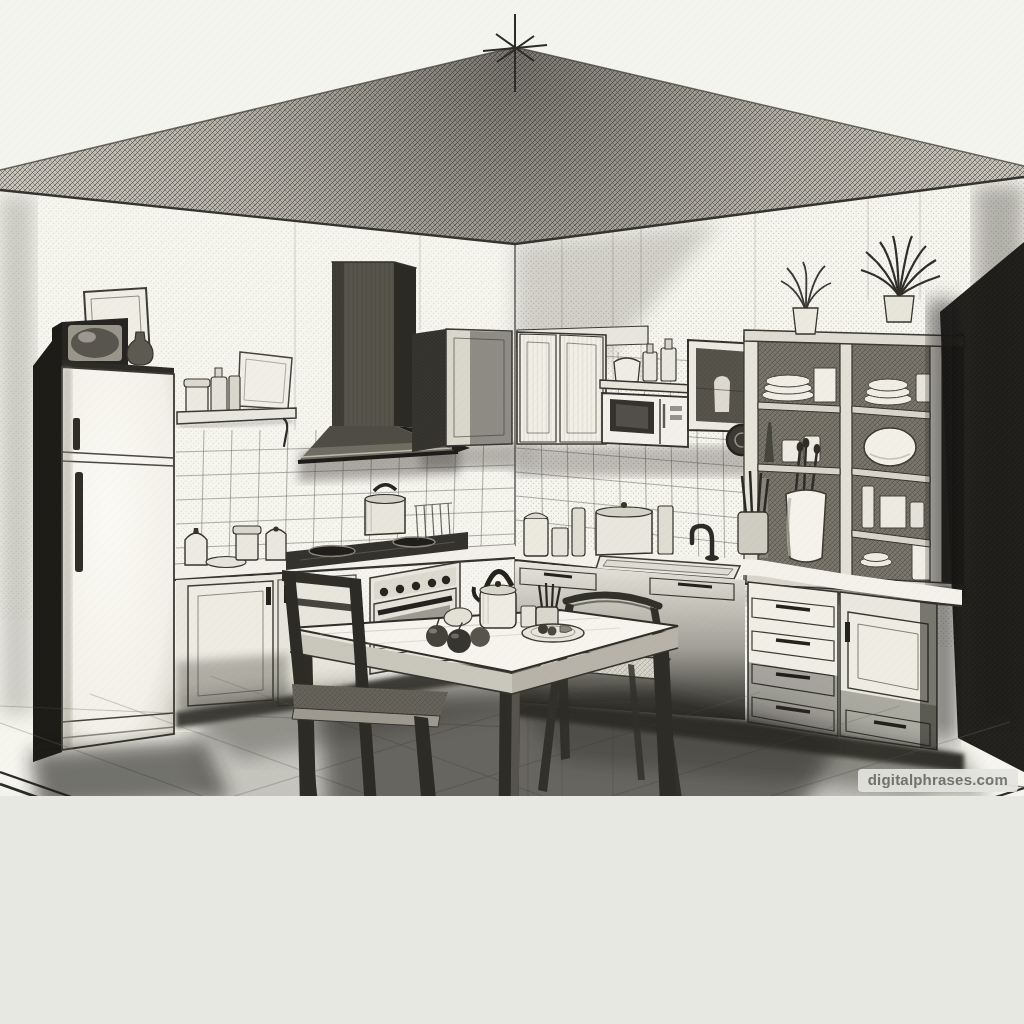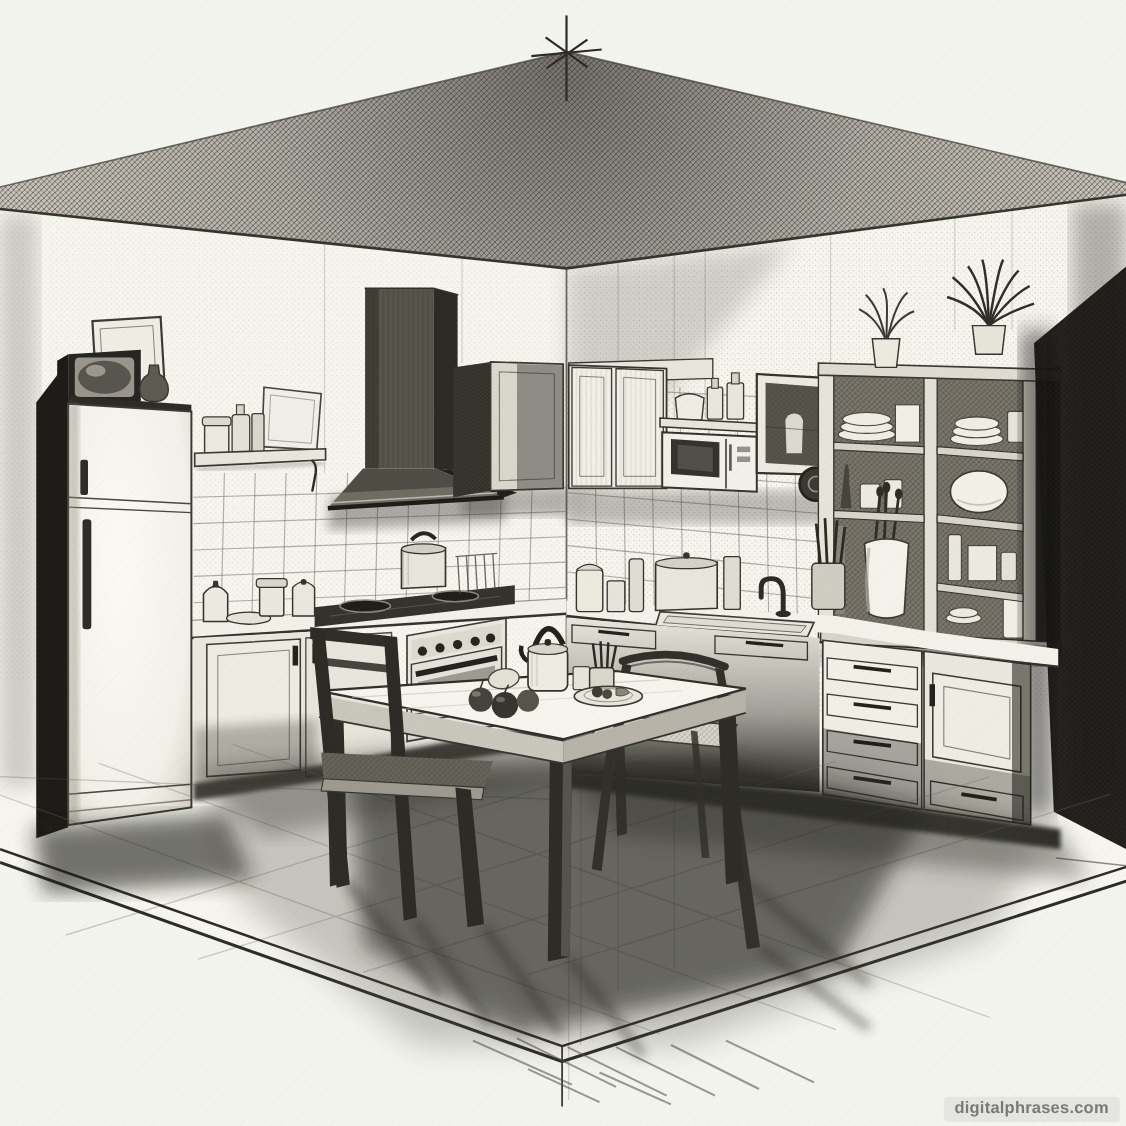--- a/index.html
+++ b/index.html
@@ -1,16 +1,16 @@
 <!DOCTYPE html>
 <html><head>
 <meta charset="utf-8">
 <style>
   html,body{margin:0;padding:0;background:#e8e8e2;}
-  .stage{position:relative;width:1024px;height:1024px;margin:0;overflow:hidden;
+  .stage{position:relative;width:1024px;height:796px;margin:0;overflow:hidden;
          background:#f3f4ee;font-family:"Liberation Sans",sans-serif;}
   .stage svg{position:absolute;left:0;top:0;display:block;}
   
   .s1{stroke:#32312c;stroke-width:1.4;fill:none;stroke-linecap:round;}
   .s2{stroke:#2c2b26;stroke-width:2.2;fill:none;stroke-linecap:round;}
   .tile{stroke:#56544c;stroke-width:1;fill:none;opacity:.45;}
   .cons{stroke:#3f3d37;stroke-width:1.1;fill:none;opacity:.2;}
   .leg{fill:#2d2c27;}
   .watermark{position:absolute;right:6px;bottom:4px;background:#e4e4e0;
              border-radius:4px;padding:2px 10px 3px 10px;opacity:.92;}

